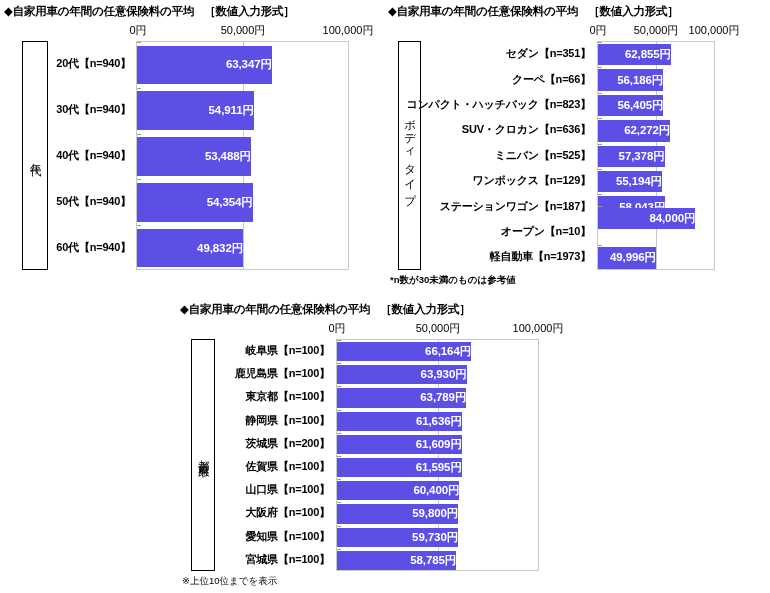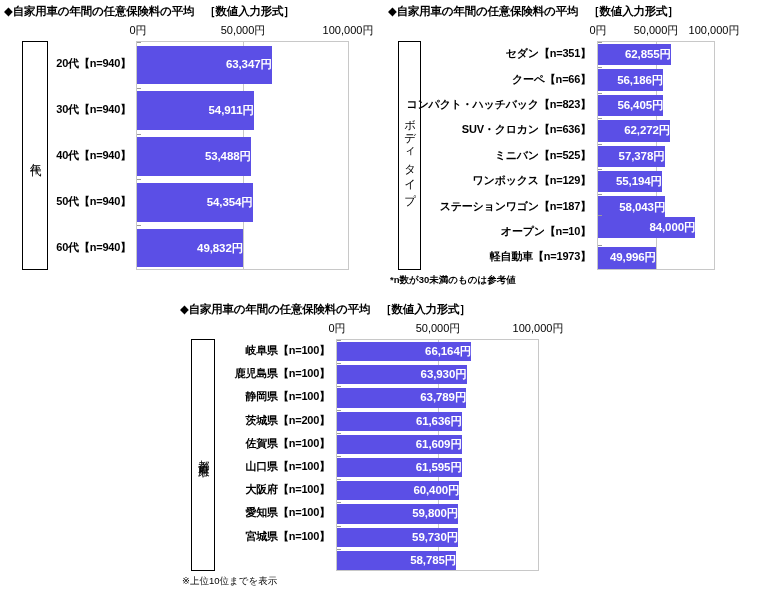--- a/index.html
+++ b/index.html
@@ -262,21 +262,21 @@
       <div class="bar-row" style="top:129.0px; height:21.4px; width:100%;">
         <div class="tickmark" style="top:-2px;"></div>
         <div class="bar" style="width:64.0px;"></div>
         <div class="bar-value" style="left:0; width:64.0px;">55,194円</div>
       </div>
       <div class="bar-row" style="top:154.4px; height:21.4px; width:100%;">
         <div class="tickmark" style="top:-2px;"></div>
         <div class="bar" style="width:67.3px;"></div>
         <div class="bar-value" style="left:0; width:67.3px;">58,043円</div>
       </div>
-      <div class="bar-row" style="top:175px; height:21.4px; width:100%;padding-left:48px;">
+      <div class="bar-row" style="top:166px; height:21.4px; width:100%;padding-left:48px;">
         <div class="tickmark" style="top:-2px;"></div>
         <div class="bar" style="width:97.4px;"></div>
         <div class="bar-value" style="left:0; width:97.4px;">84,000円</div>
       </div>
       <div class="bar-row" style="top:205.2px; height:21.4px; width:100%;">
         <div class="tickmark" style="top:-2px;"></div>
         <div class="bar" style="width:58.0px;"></div>
         <div class="bar-value" style="left:0; width:58.0px;">49,996円</div>
       </div>
     </div>
@@ -298,20 +298,21 @@
   </div>
 
   <div class="chart-body" style="height:240px;">
     <div class="group-box" style="left:11px; top:3px; width:24px; height:232px;">
       <div class="group-box-text">都道府県</div>
     </div>
 
     <div class="cat-labels" style="left:36px; width:119px; top:3px;">
       <div class="cat-label" style="height:23.2px;">岐阜県【n=100】</div>
       <div class="cat-label" style="height:23.2px;">鹿児島県【n=100】</div>
+      <div class="cat-label" style="height:23.2px;">東京都【n=100】</div>
       <div class="cat-label" style="height:23.2px;">静岡県【n=100】</div>
       <div class="cat-label" style="height:23.2px;">茨城県【n=200】</div>
       <div class="cat-label" style="height:23.2px;">佐賀県【n=100】</div>
       <div class="cat-label" style="height:23.2px;">山口県【n=100】</div>
       <div class="cat-label" style="height:23.2px;">大阪府【n=100】</div>
       <div class="cat-label" style="height:23.2px;">愛知県【n=100】</div>
       <div class="cat-label" style="height:23.2px;">宮城県【n=100】</div>
     </div>
 
     <div class="plot" style="left:156px; top:3px; width:203px; height:232px;">

